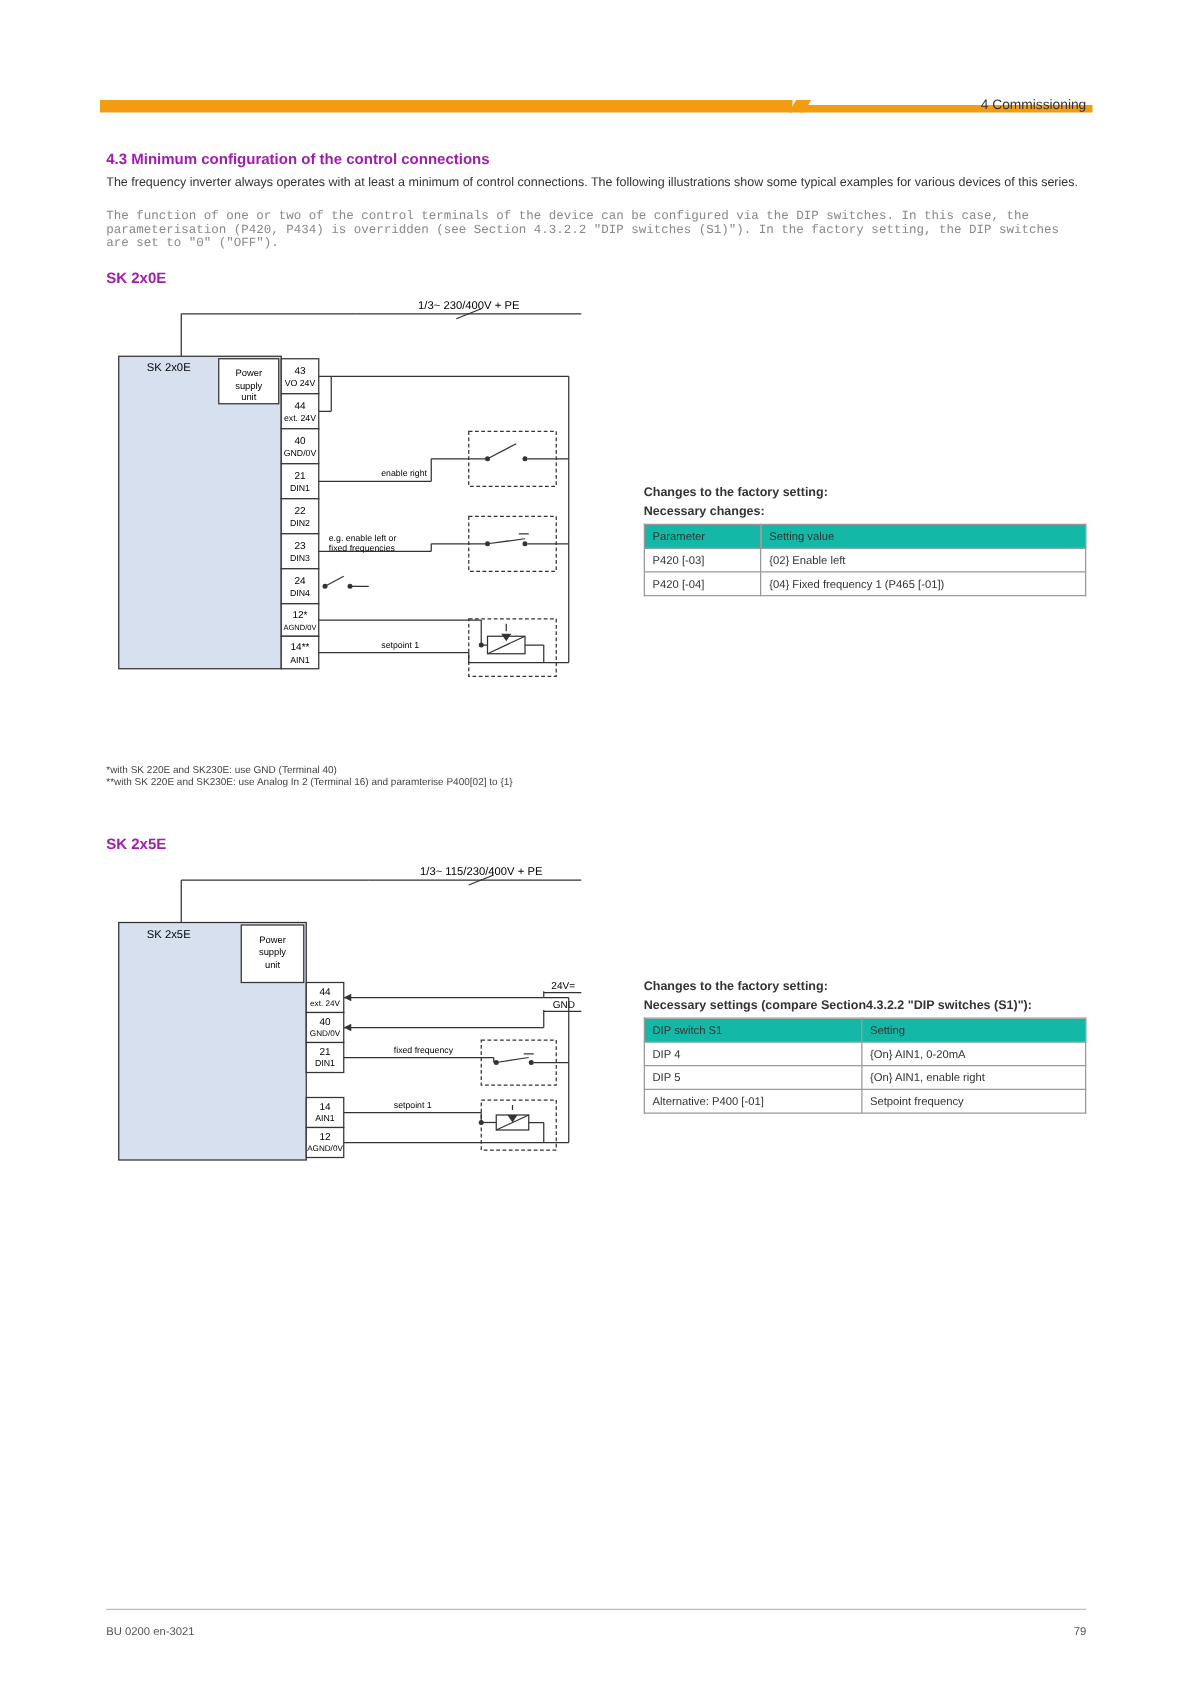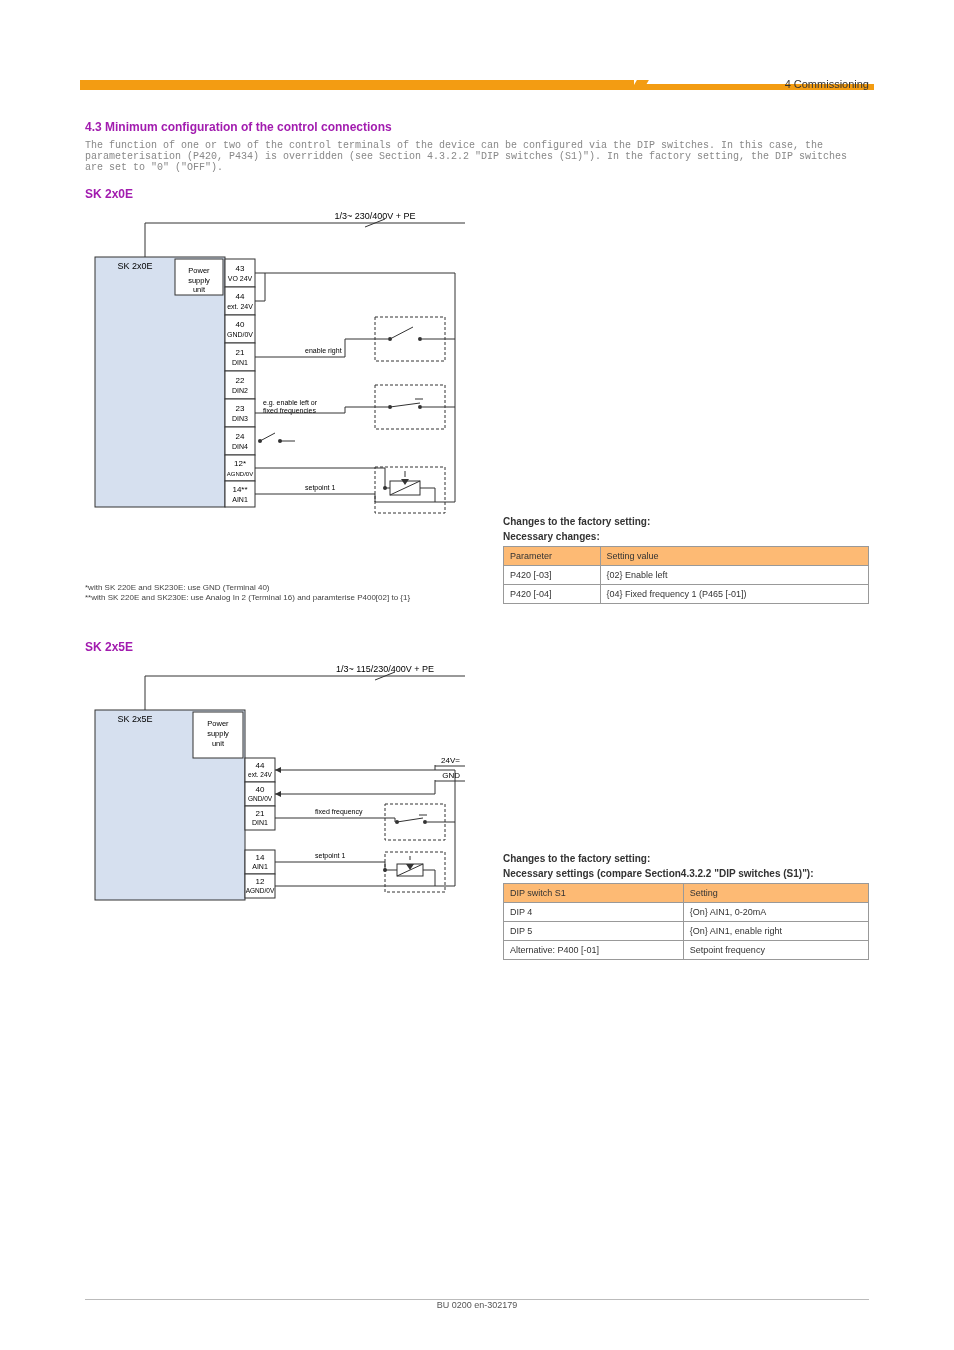--- a/index.html
+++ b/index.html
@@ -70,36 +70,36 @@
   }
   .note {
     font-size: 10px;
     color: #888;
     margin-bottom: 14px;
     font-family: Liberation Mono, monospace;
   }
 
   .row {
     display: flex;
-    gap: 28px;
-    align-items: flex-end;
+    gap: 40px;
+    align-items: center;
     margin-bottom: 8px;
   }
   .diagram-col { width: 390px; }
   .table-col { flex: 1; }
 
   .lead { font-size: 10px; color: #333; margin-bottom: 4px; font-weight: bold; }
 
   table.settings {
     width: 100%;
     border-collapse: collapse;
     font-size: 9px;
   }
   table.settings th {
-    background: #fdba74;
+    background: #14b8a6;
     border: 1px solid #999;
     text-align: left;
     padding: 4px 6px;
     font-weight: normal;
     color: #333;
   }
   table.settings td {
     border: 1px solid #999;
     padding: 4px 6px;
     color: #333;
@@ -114,43 +114,44 @@
     margin-top: 6px;
     line-height: 1.3;
   }
 
   .footer {
     position: absolute;
     bottom: 40px;
     left: 85px;
     right: 85px;
     border-top: 1px solid #bbb;
-    padding-top: 0;
+    padding-top: 12px;
     font-size: 9px;
     color: #555;
     display: flex;
-    justify-content: center;
+    justify-content: space-between;
   }
 
   .section { margin-bottom: 36px; }
 </style>
 </head>
 <body>
 
 <div class="header">
   <div class="header-left"></div>
   <div class="header-slash"></div>
   <div class="header-right"></div>
 </div>
 <div class="header-label">4 Commissioning</div>
 
 <div class="content">
 
   <div class="section">
     <h3>4.3 Minimum configuration of the control connections</h3>
+    <p class="sect-blurb">The frequency inverter always operates with at least a minimum of control connections. The following illustrations show some typical examples for various devices of this series.</p>
     <p class="note">The function of one or two of the control terminals of the device can be configured via the DIP switches. In this case, the parameterisation (P420, P434) is overridden (see Section 4.3.2.2 "DIP switches (S1)"). In the factory setting, the DIP switches are set to "0" ("OFF").</p>
     <h3>SK 2x0E</h3>
 
     <div class="row">
       <div class="diagram-col">
         <svg class="diagram" width="390" height="370" viewBox="0 0 390 370">
 
           <text x="290" y="12" font-size="9" text-anchor="middle">1/3~ 230/400V + PE</text>
 
           <line x1="200" y1="16" x2="380" y2="16" stroke="#333" stroke-width="1"></line>

